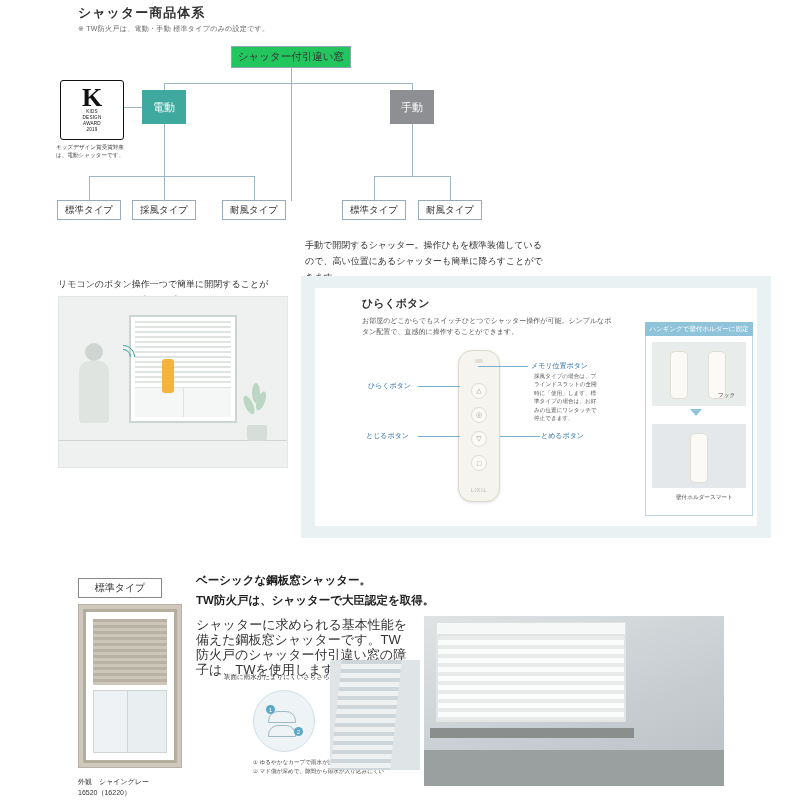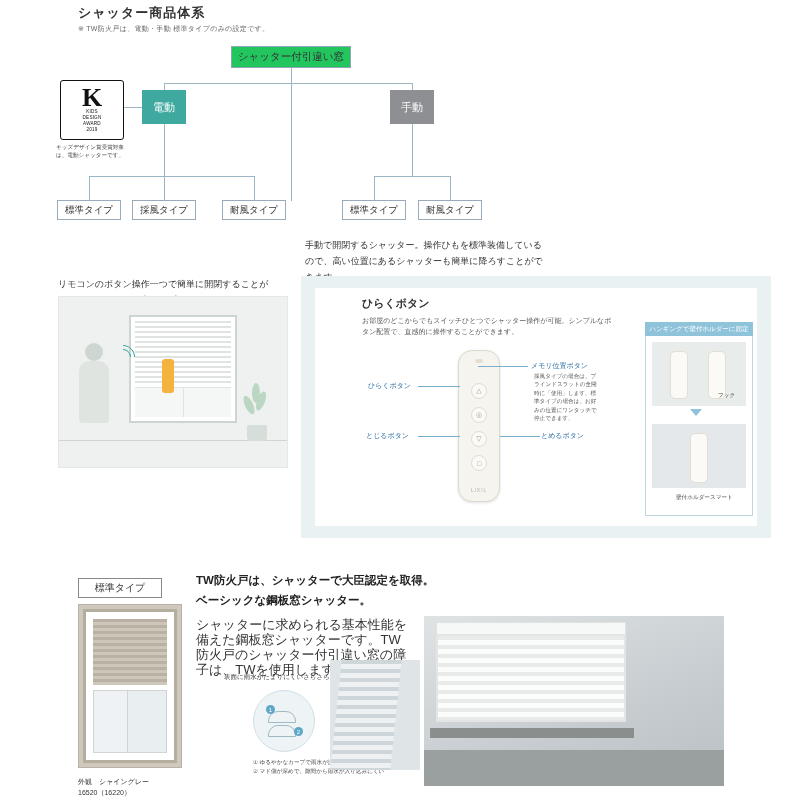--- a/index.html
+++ b/index.html
@@ -342,22 +342,22 @@
   </div>
   <div class="hang-cap" style="left:718px;top:392px;">フック</div>
   <div class="arrow-dn"></div>
   <div class="hang-img2">
     <div class="hang-remote" style="left:38px;top:9px;height:48px;"></div>
   </div>
   <div class="hang-cap" style="left:676px;top:494px;">壁付ホルダースマート</div>
 
   <div class="tagbox">標準タイプ</div>
   <div class="btitle">
+    <div>ベーシックな鋼板窓シャッター。</div>
     <div>TW防火戸は、シャッターで大臣認定を取得。</div>
-    <div>ベーシックな鋼板窓シャッター。</div>
   </div>
   <div class="bbody">シャッターに求められる基本性能を備えた鋼板窓シャッターです。TW防火戸のシャッター付引違い窓の障子は、TWを使用します。</div>
 
   <div class="shutter-photo">
     <div class="sp-frame">
       <div class="sp-slats"></div>
       <div class="sp-glassL"></div>
       <div class="sp-glassR"></div>
     </div>
   </div>

